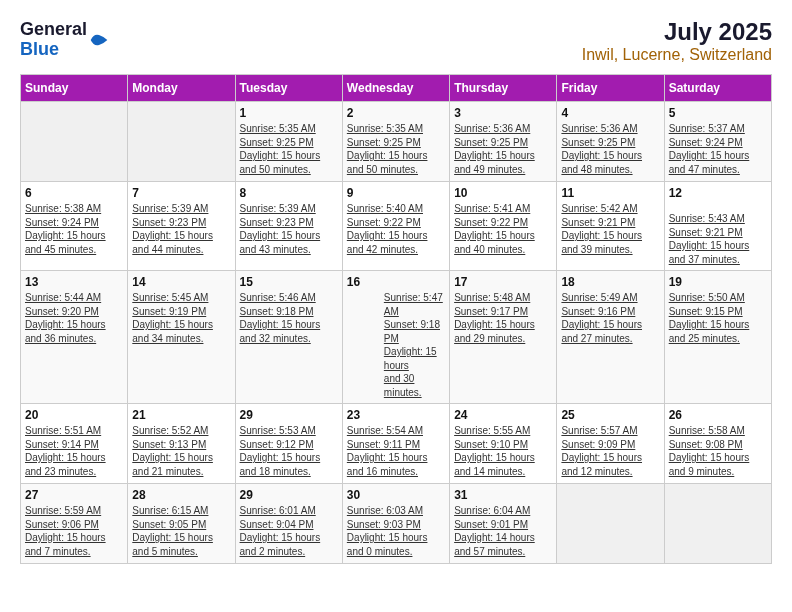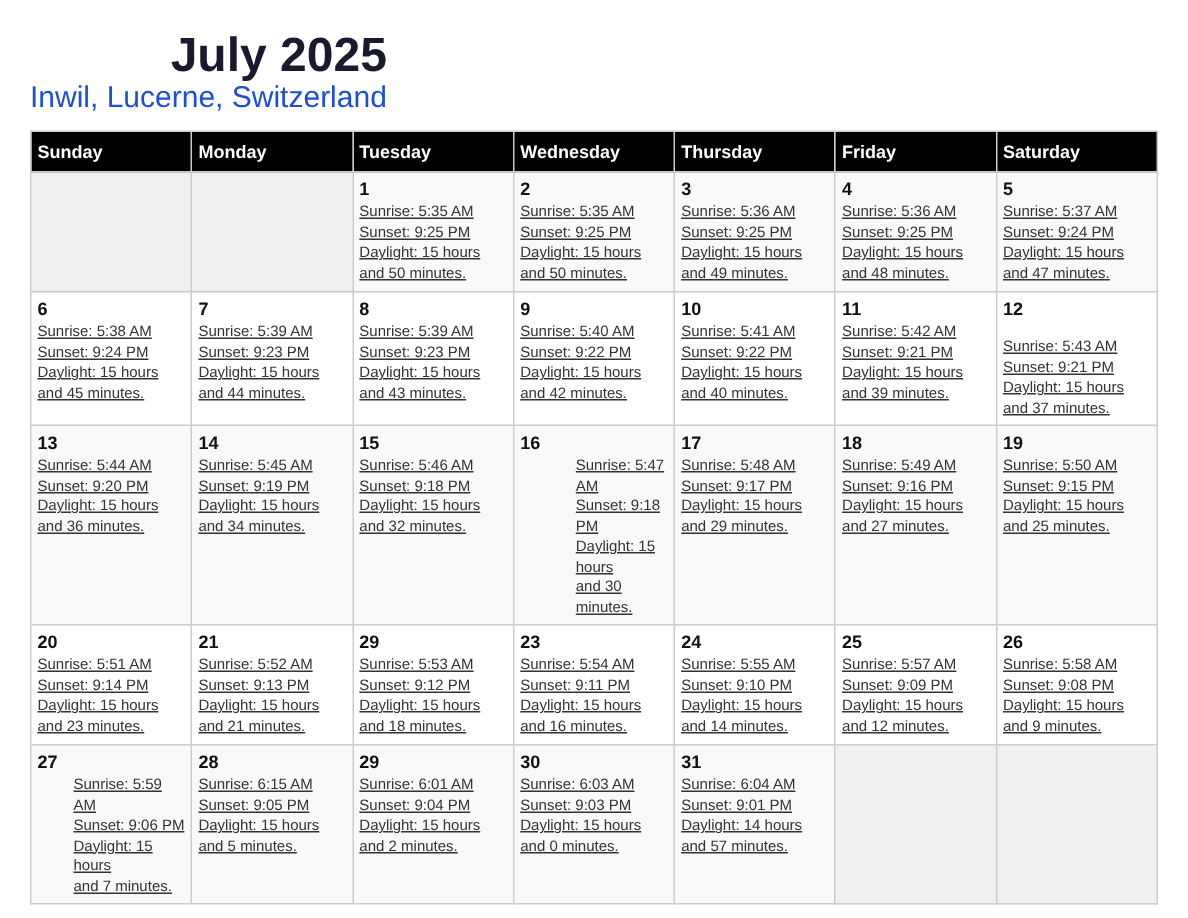--- a/index.html
+++ b/index.html
@@ -27,37 +27,37 @@
     }
     .logo-general { color: #1a1a2e; }
     .logo-blue { color: #1565c0; }
     .logo-icon {
       width: 20px;
       height: 20px;
       margin-left: 2px;
     }
     .title-block { text-align: right; }
     .month-title {
-      font-size: 32px;
+      font-size: 24px;
       font-weight: bold;
       color: #1a1a2e;
       line-height: 1;
     }
     .location {
-      font-size: 20px;
-      color: #1d4ed8;
+      font-size: 16px;
+      color: #a16207;
       margin-top: 2px;
     }
     .calendar {
       width: 100%;
       border-collapse: collapse;
       font-size: 11px;
     }
     .calendar th {
-      background-color: #000000;
+      background-color: #a21caf;
       color: #fff;
       padding: 6px 4px;
       text-align: left;
       font-size: 12px;
       font-weight: bold;
       border: 1px solid #ccc;
     }
     .calendar td {
       border: 1px solid #ccc;
       vertical-align: top;
@@ -86,20 +86,31 @@
       text-decoration: underline;
     }
     .empty-cell {
       background: #f0f0f0 !important;
     }
   </style>
 </head>
 <body>
 
 <div class="header">
+  <div class="logo">
+    <div>
+      <div class="logo-text">
+        <span class="logo-general">General</span><br>
+        <span class="logo-blue">Blue</span>
+      </div>
+    </div>
+    <svg class="logo-icon" viewBox="0 0 24 24">
+      <path d="M2 12 Q6 4 12 6 Q18 8 22 12 Q18 16 12 18 Q6 20 2 12Z" fill="#1565c0"></path>
+    </svg>
+  </div>
   <div class="title-block">
     <div class="month-title">July 2025</div>
     <div class="location">Inwil, Lucerne, Switzerland</div>
   </div>
 </div>
 
 <table class="calendar">
   <thead>
     <tr>
     <th>Sunday</th>
@@ -300,21 +311,21 @@
           <span class="day-number">26</span>
           <div class="day-info" style="white-space: pre-line;">Sunrise: 5:58 AM
 Sunset: 9:08 PM
 Daylight: 15 hours
 and 9 minutes.</div>
         </td>
       </tr>
       <tr>
         <td>
           <span class="day-number">27</span>
-          <div class="day-info" style="white-space: pre-line; margin-left: 24px;">Sunrise: 5:59 AM
+          <div class="day-info" style="white-space: pre-line;">Sunrise: 5:59 AM
 Sunset: 9:06 PM
 Daylight: 15 hours
 and 7 minutes.</div>
         </td>
         <td>
           <span class="day-number">28</span>
           <div class="day-info" style="white-space: pre-line;">Sunrise: 6:15 AM
 Sunset: 9:05 PM
 Daylight: 15 hours
 and 5 minutes.</div>

